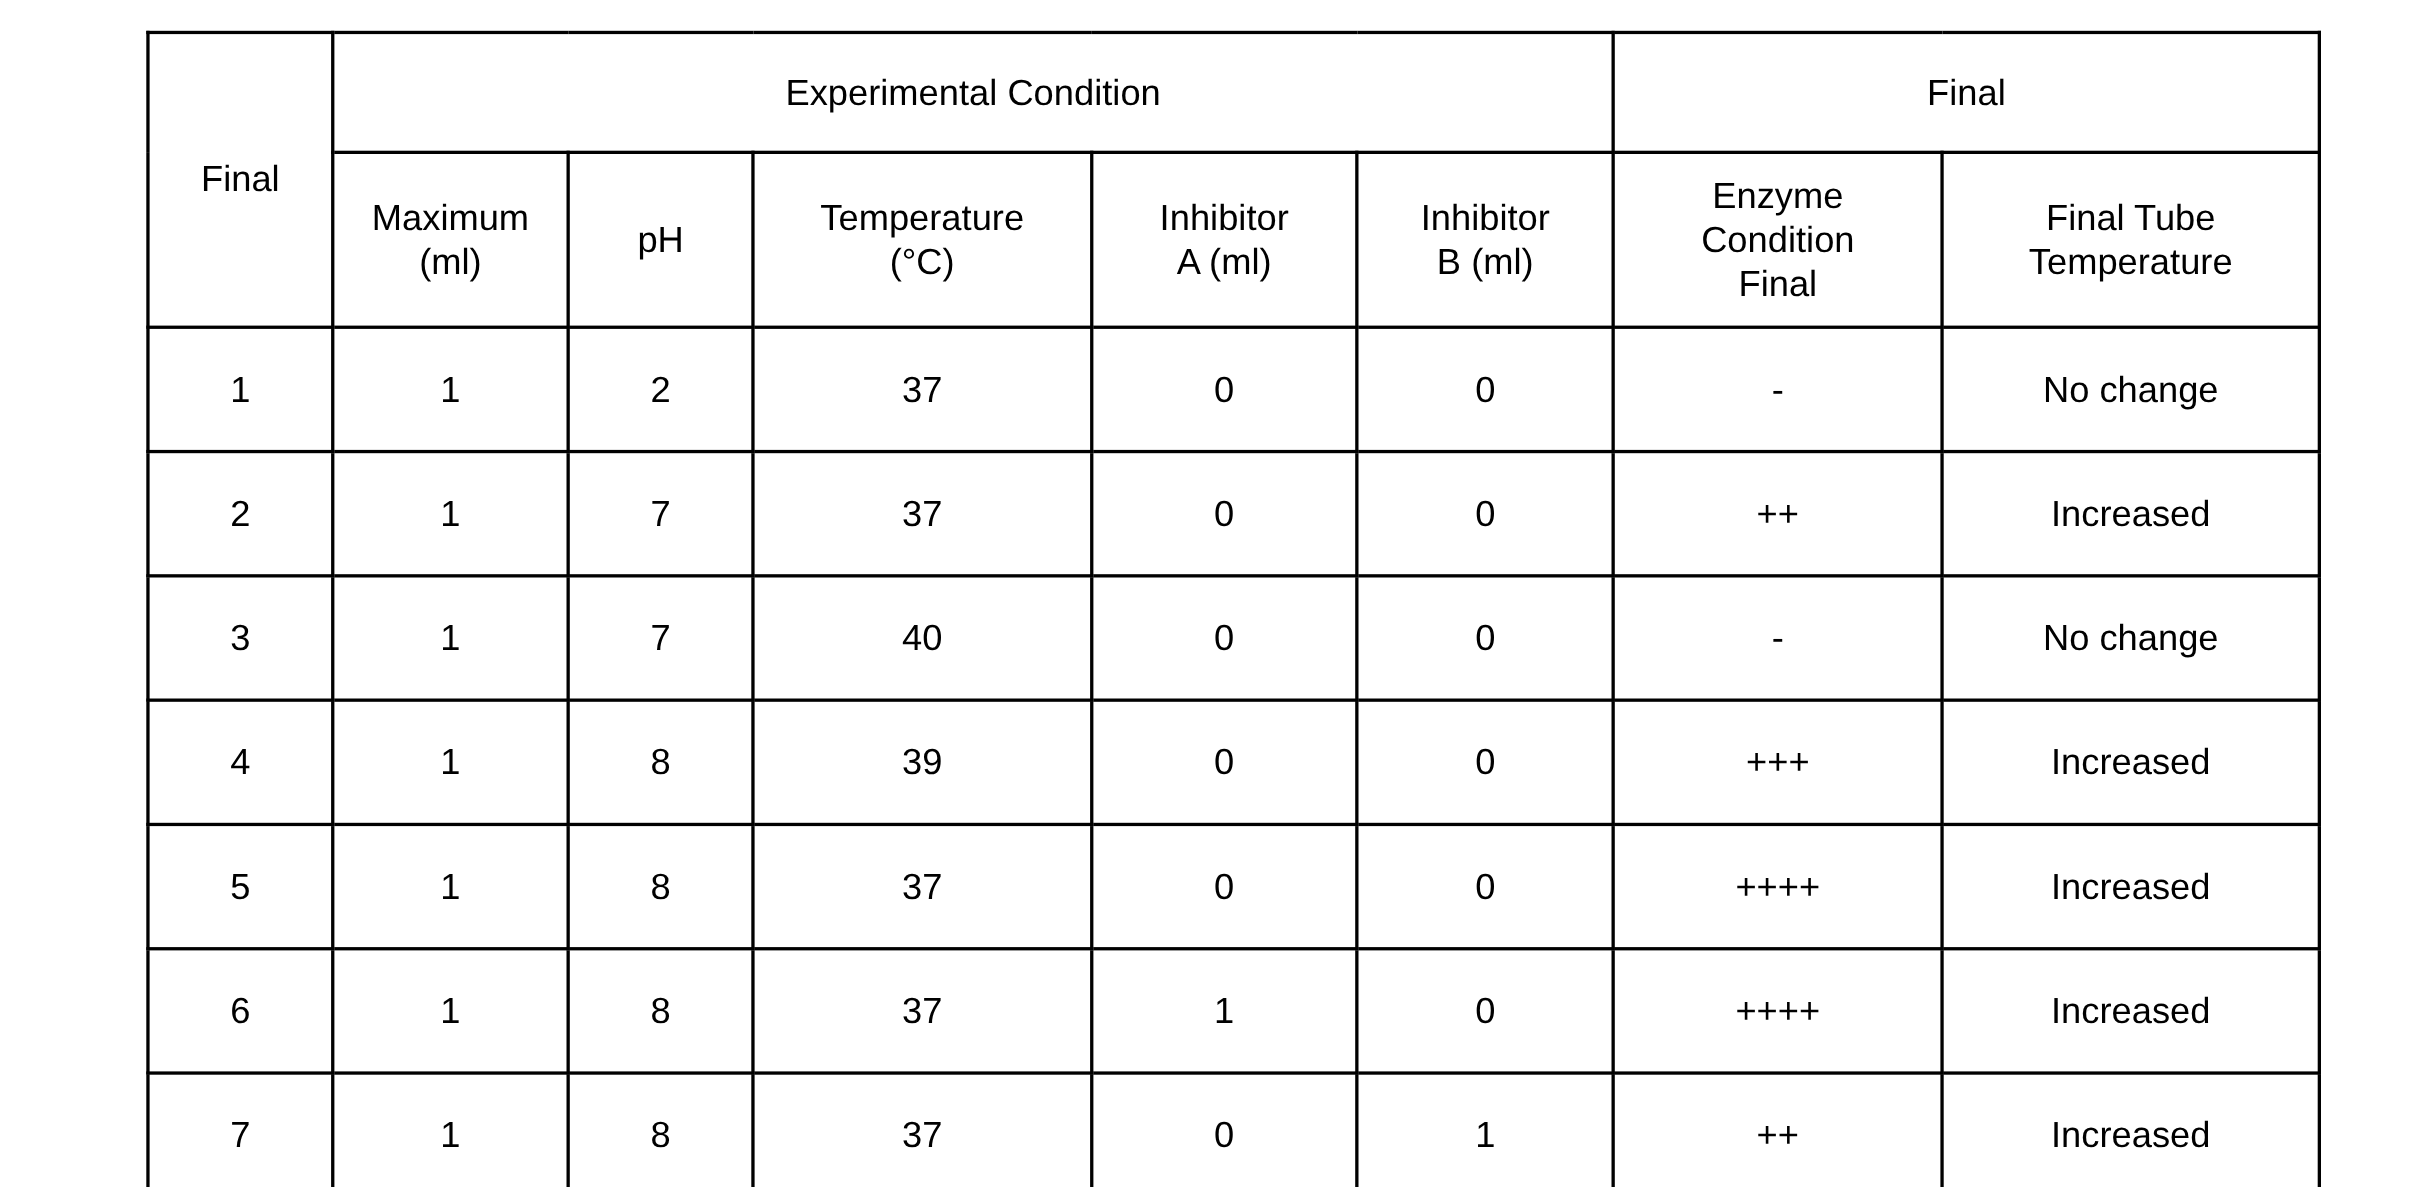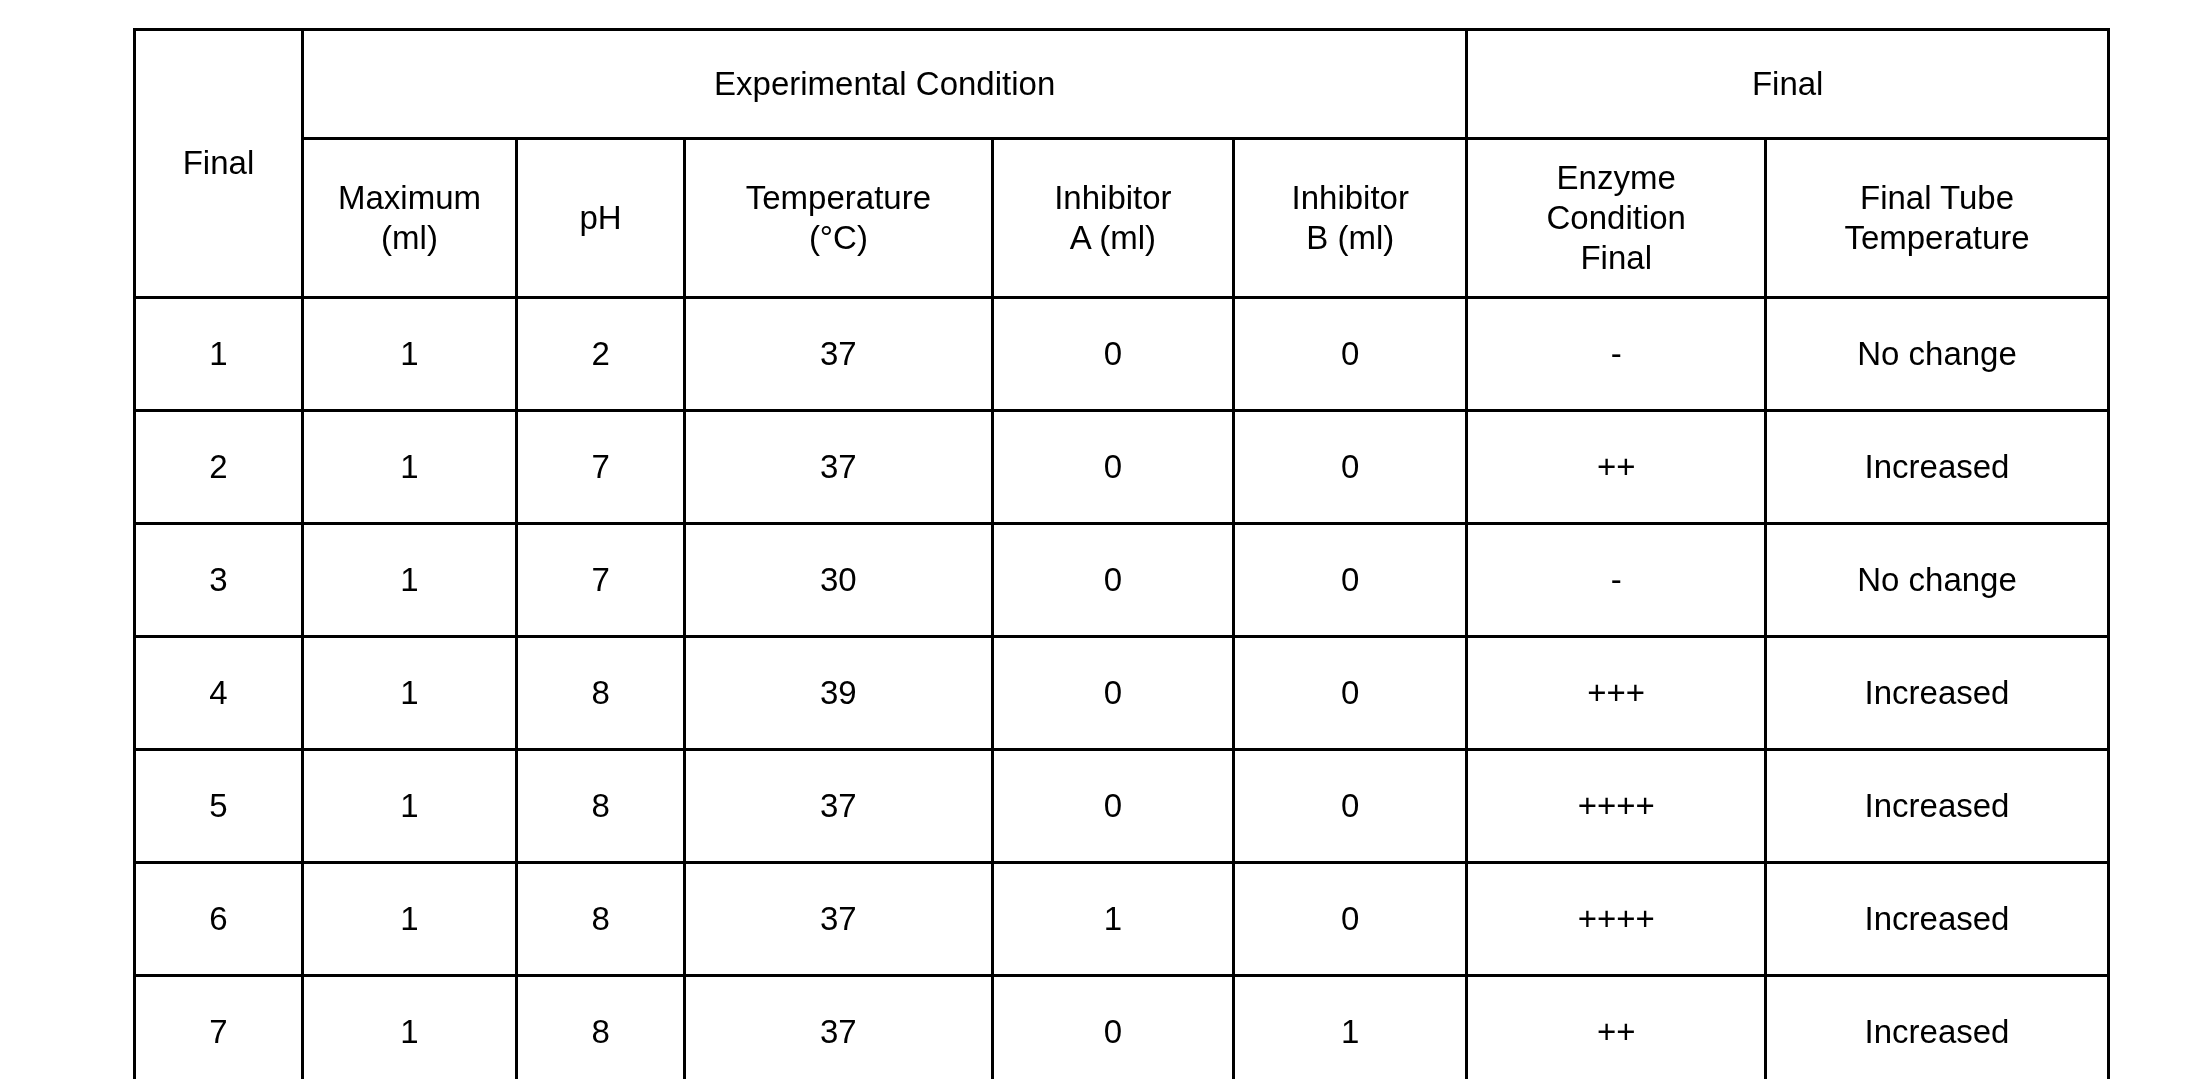--- a/index.html
+++ b/index.html
@@ -126,21 +126,21 @@
         <td>37</td>
         <td>0</td>
         <td>0</td>
         <td>++</td>
         <td>Increased</td>
       </tr>
       <tr class="body-row">
         <td>3</td>
         <td>1</td>
         <td>7</td>
-        <td>30</td>
+        <td>40</td>
         <td>0</td>
         <td>0</td>
         <td>-</td>
         <td>No change</td>
       </tr>
       <tr class="body-row">
         <td>4</td>
         <td>1</td>
         <td>8</td>
         <td>39</td>

